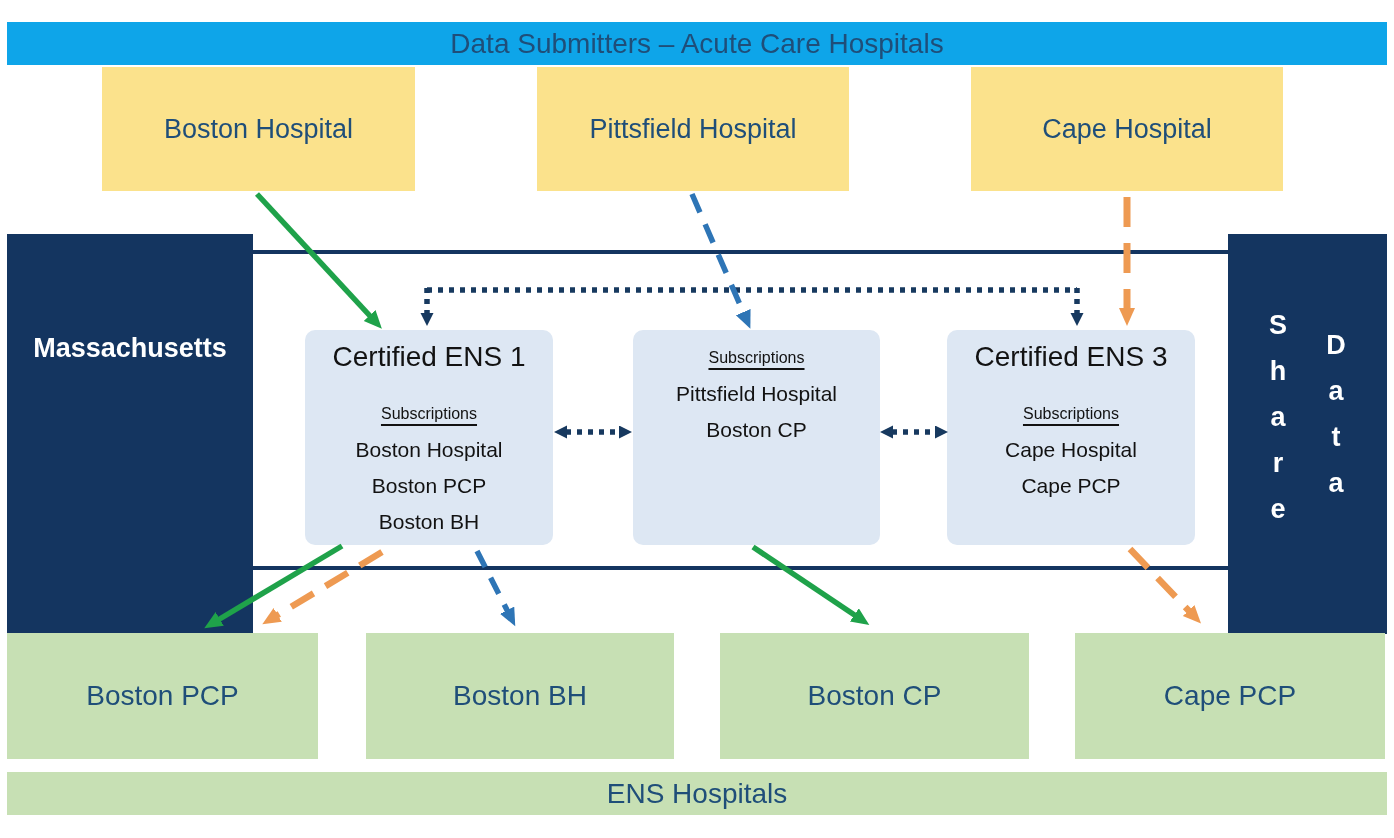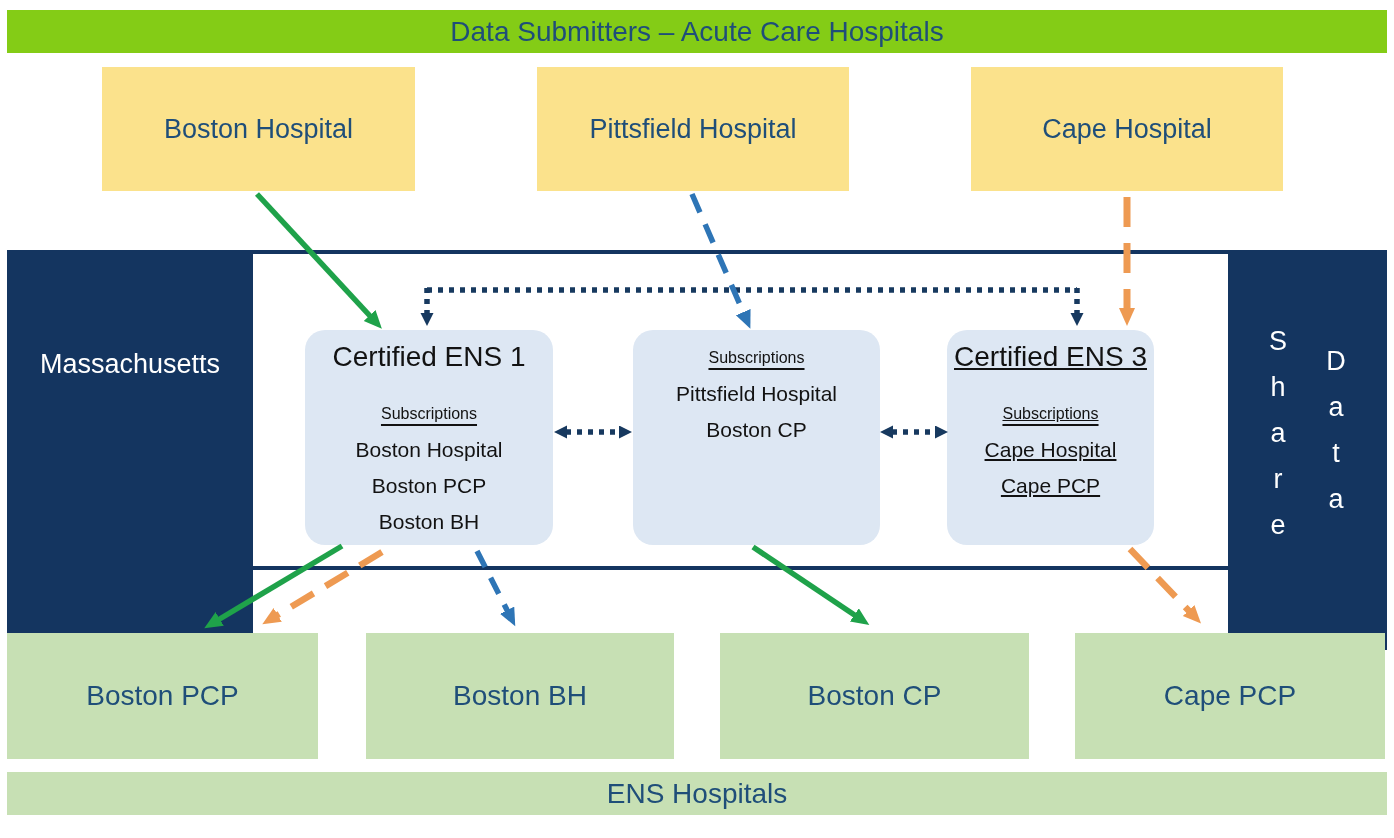--- a/index.html
+++ b/index.html
@@ -15,21 +15,21 @@
     position: absolute;
     left: 7px;
     width: 1380px;
     height: 43px;
     display: flex;
     align-items: center;
     justify-content: center;
     font-size: 28px;
     color: #1F4E79;
   }
-  .top-banner { top: 10px; background: #84cc16; }
+  .top-banner { top: 22px; background: #0ea5e9; }
   .bottom-banner { top: 772px; background: #C7E0B4; }
   .hospital {
     position: absolute;
     top: 67px;
     height: 124px;
     background: #FBE28C;
     display: flex;
     align-items: center;
     justify-content: center;
     font-size: 27px;
@@ -44,24 +44,25 @@
     top: 250px;
     width: 1380px;
     height: 320px;
     box-sizing: border-box;
     background: #ffffff;
     border-top: 4px solid #143560;
     border-bottom: 4px solid #143560;
   }
   .navy-block {
     position: absolute;
-    top: 250px;
+    top: 234px;
     height: 400px;
     background: #143560;
     color: #ffffff;
+    font-weight: bold;
   }
   .navy-block.left { left: 7px; width: 246px; }
   .navy-block.right { left: 1228px; width: 159px; }
   .framework-text {
     position: absolute;
     top: 92px;
     left: 0;
     width: 100%;
     text-align: center;
     font-size: 27px;
@@ -77,28 +78,28 @@
     color: #ffffff;
   }
   .vw-share { left: 34px; top: 76px; }
   .vw-data  { left: 92px; top: 96px; }
   .ens {
     position: absolute;
     top: 330px;
     height: 215px;
     box-sizing: border-box;
     background: #DDE7F3;
-    border-radius: 20px;
+    border-radius: 10px;
     text-align: center;
     color: #121212;
     padding-top: 10px;
   }
   .ens.e1 { left: 305px; width: 248px; }
   .ens.e2 { left: 633px; width: 247px; }
-  .ens.e3 { left: 947px; width: 207px; text-decoration: underline; }
+  .ens.e3 { left: 947px; width: 248px; }
   .ens-title { font-size: 28px; line-height: 34px; margin-bottom: 22px; }
   .ens-sub-heading {
     font-size: 16px;
     line-height: 36px;
     text-decoration: underline;
     text-underline-offset: 5px;
     text-decoration-thickness: 1.5px;
   }
   .ens-item { font-size: 21px; line-height: 36px; }
   .recipient {

